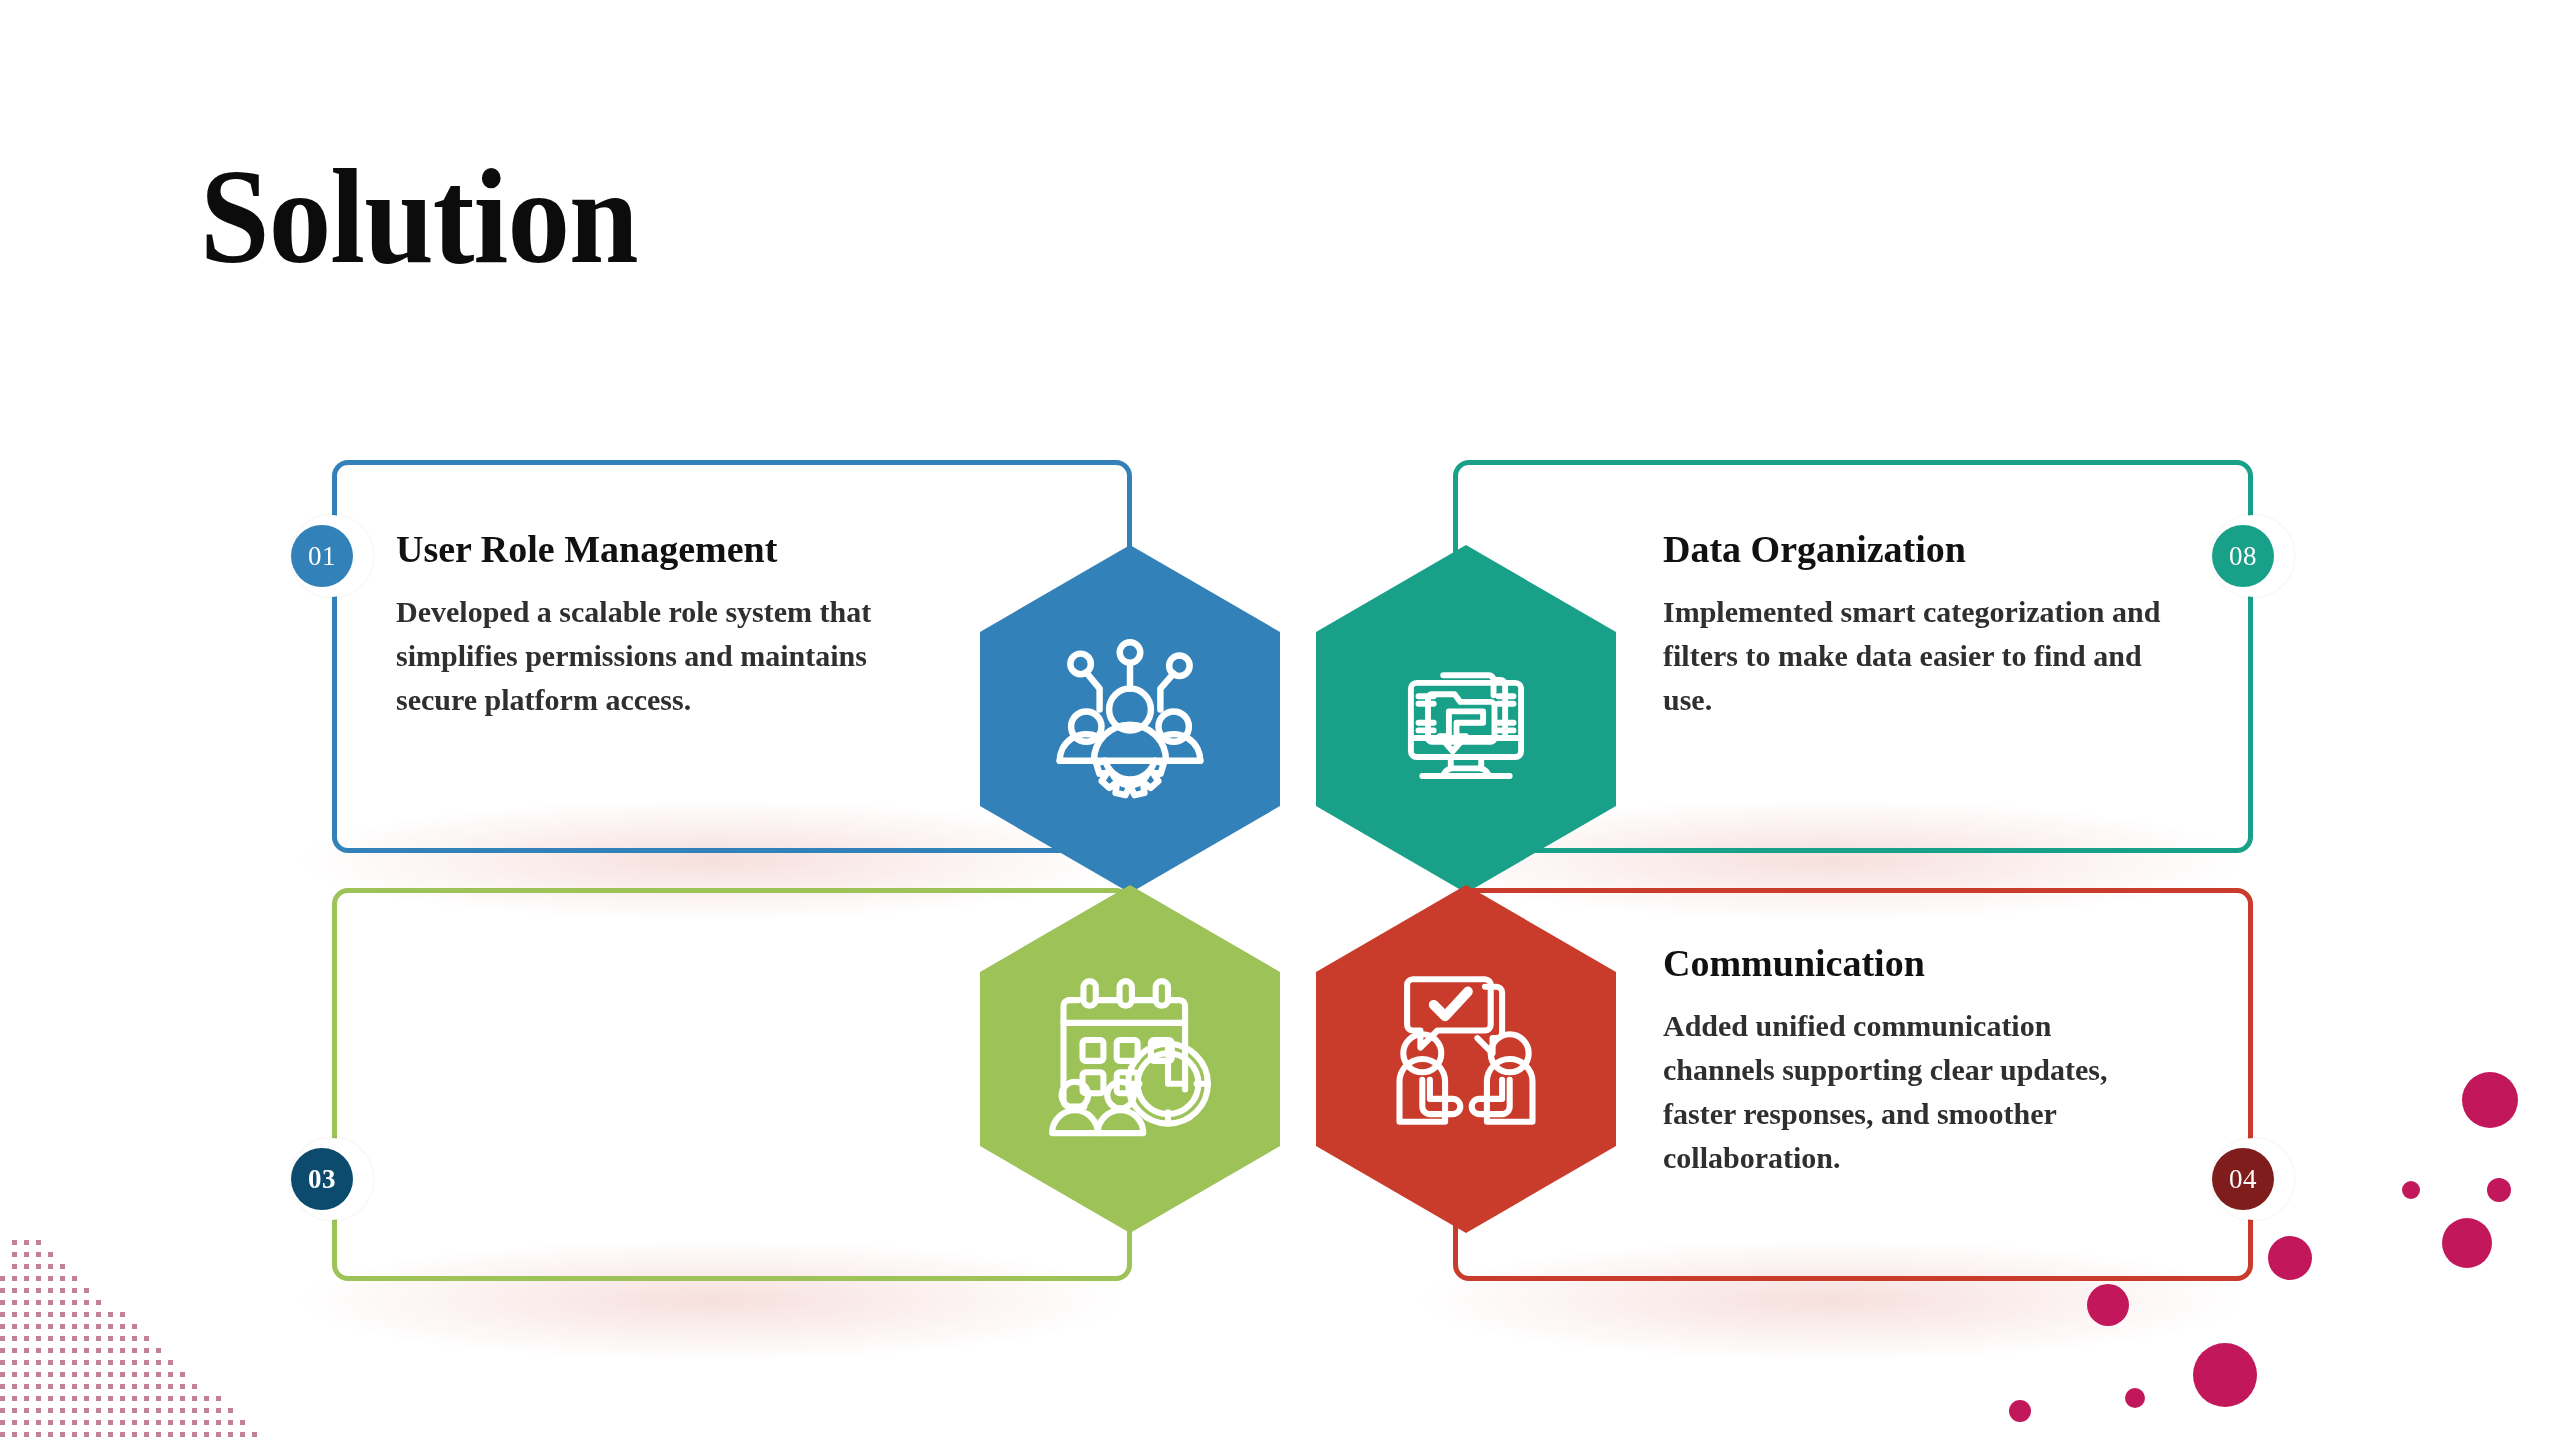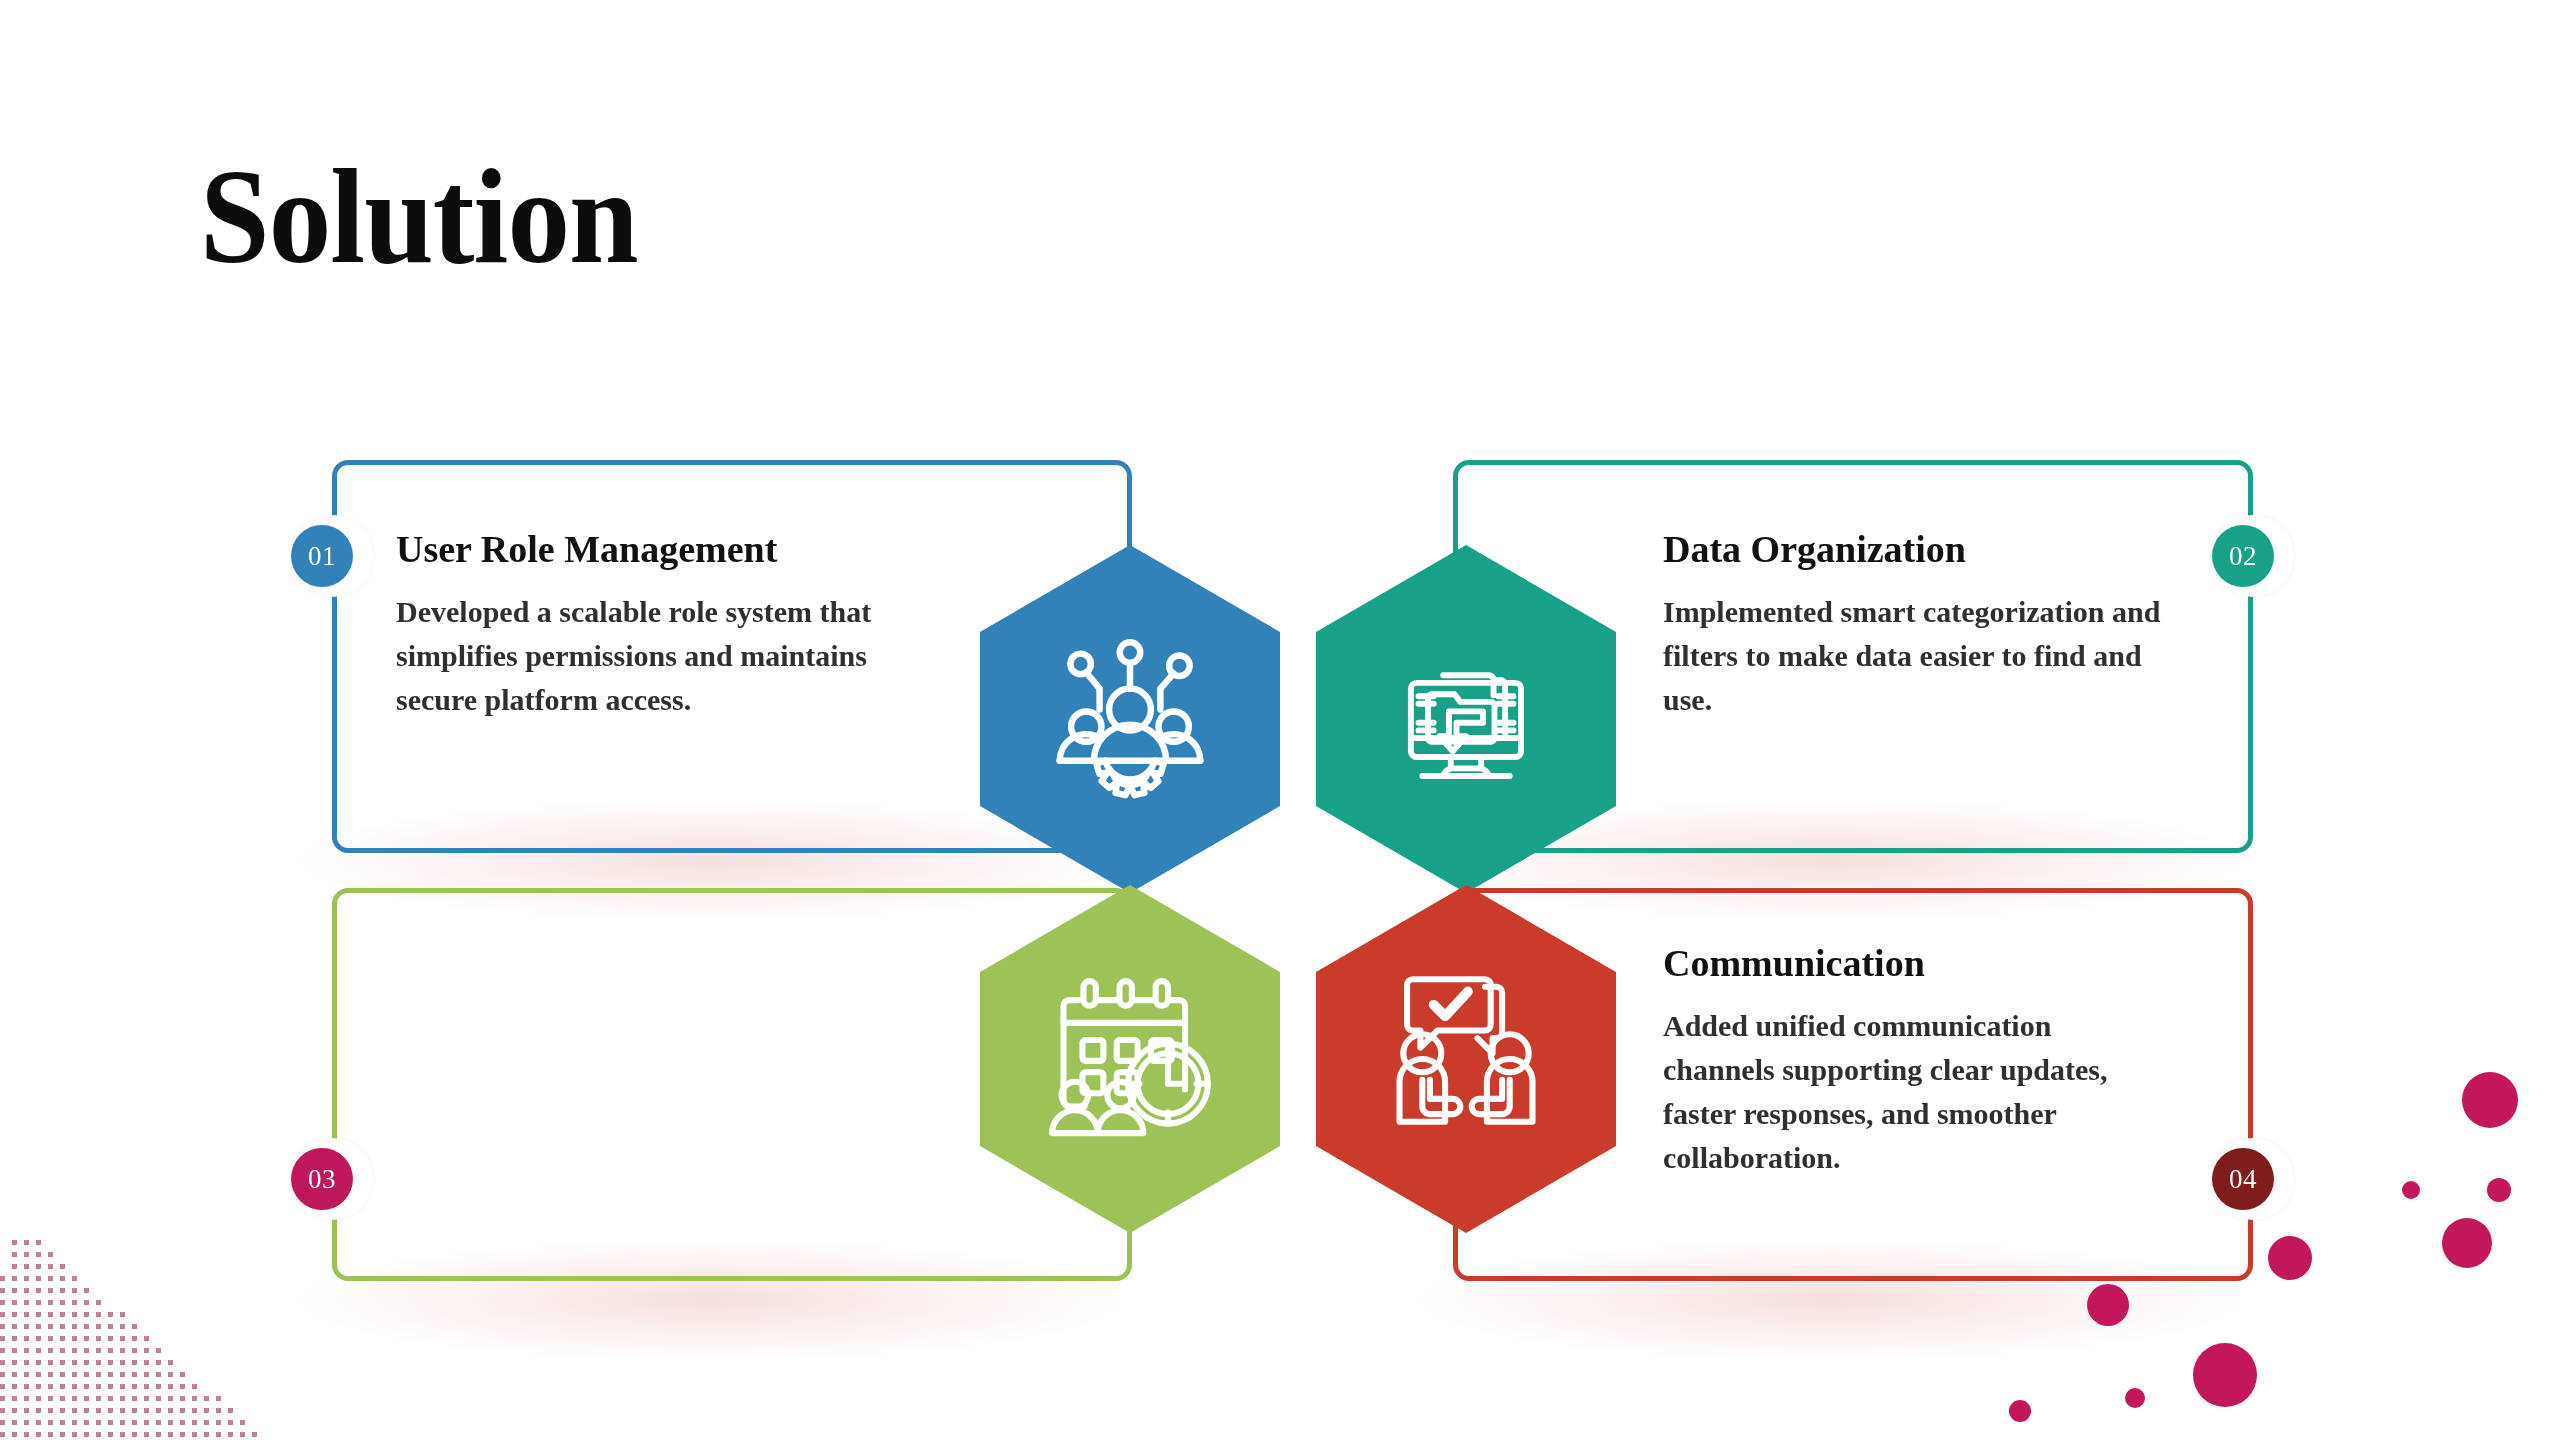--- a/index.html
+++ b/index.html
@@ -423,21 +423,21 @@
       <path d="M25 38 h8 M25 42 h8 M25 52 h8 M25 56 h8"></path>
       <path d="M67 38 h8 M67 42 h8 M67 52 h8 M67 56 h8"></path>
 
       <path d="M32 37 h12 l3 4 h16 a2 2 0 0 1 2 2 v17 a2 2 0 0 1 -2 2 h-31 a2 2 0 0 1 -2 -2 v-21 a2 2 0 0 1 2 -2 Z"></path>
 
       <path d="M45 46 h14 v6 h-14 v7 h5 l-7 8 -7 -8 h5 v-13 Z"></path>
     </svg>
   </div>
 
   <div class="badge-wrap" style="left:2212px; top:515px;">
-    <div class="badge" style="background:#18a188;">02</div>
+    <div class="badge" style="background:#18a188;">08</div>
   </div>
 
   <div class="card-shadow" style="left:300px; top:1240px; width:820px; height:120px;"></div>
   <div class="card" style="left:332px; top:888px; width:800px; height:393px; border-color:#9dc258;"></div>
 
 
   <div class="hex" style="left:980px; top:885px; background:#9dc258;">
     <svg width="190" height="190" viewBox="0 0 100 100" fill="none" stroke="#ffffff" stroke-width="3.2" stroke-linecap="round" stroke-linejoin="round">
 
       <rect x="25.5" y="9" width="6.5" height="13" rx="3.2"></rect>
@@ -461,21 +461,21 @@
       <path d="M33 89 a12 12 0 0 1 24 0 Z"></path>
 
       <circle cx="70" cy="63" r="21"></circle>
       <circle cx="70" cy="63" r="16"></circle>
       <path d="M70 42 v6 M70 78 v6 M49 63 h6 M85 63 h6"></path>
       <path d="M70 52 v11 h9"></path>
     </svg>
   </div>
 
   <div class="badge-wrap" style="left:291px; top:1138px;">
-    <div class="badge" style="background:#be185d;">03</div>
+    <div class="badge" style="background:#0c4a6e;font-weight:bold;">03</div>
   </div>
 
   <div class="card-shadow" style="left:1420px; top:1240px; width:820px; height:120px;"></div>
   <div class="card" style="left:1453px; top:888px; width:800px; height:393px; border-color:#c93b2b;"></div>
 
   <div class="card-text" style="left:1663px; top:942px; width:500px;">
     <div class="card-heading">Communication</div>
     <div class="card-body">Added unified communication channels supporting clear updates, faster responses, and smoother collaboration.</div>
   </div>
 

